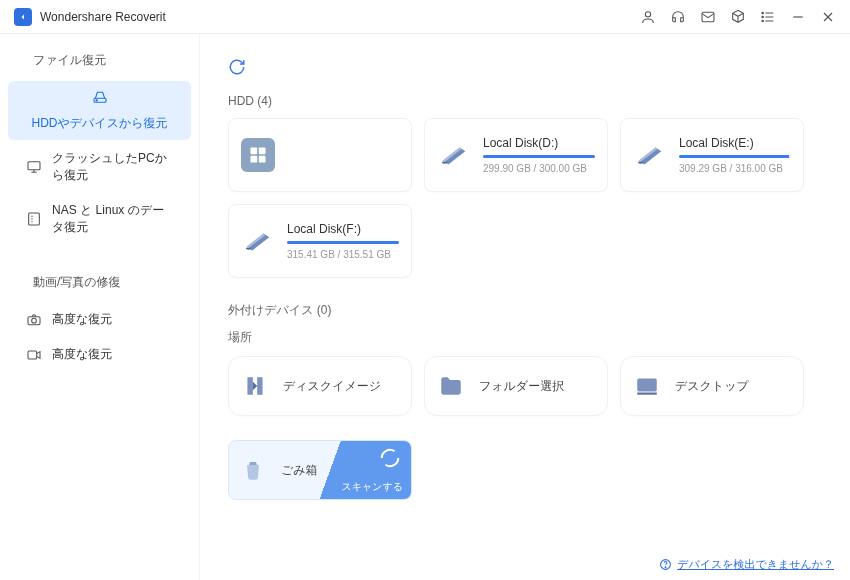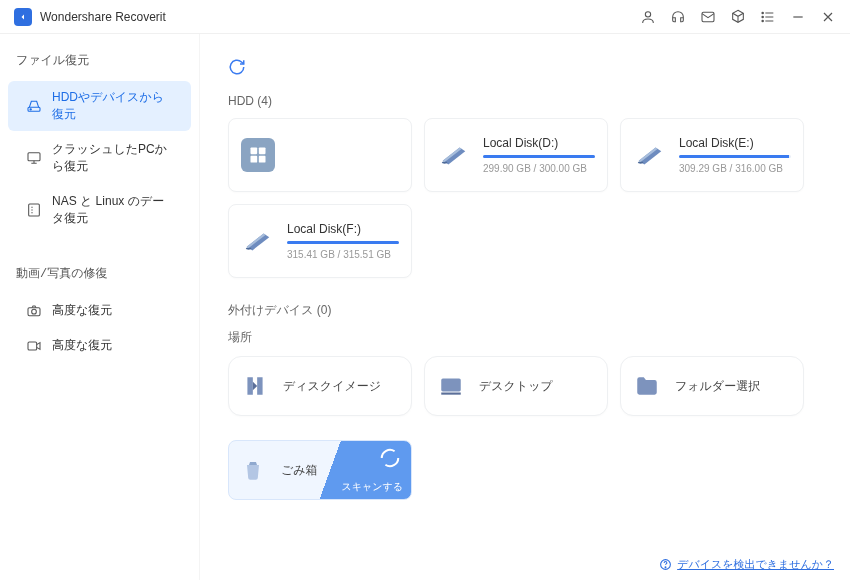--- a/index.html
+++ b/index.html
@@ -7,23 +7,23 @@
 
 .titlebar { height: 34px; display: flex; align-items: center; padding: 4px 14px; border-bottom: 1px solid #f0f0f0; }
 .logo { width: 18px; height: 18px; background: #2f6fe0; border-radius: 4px; display: flex; align-items: center; justify-content: center; margin-right: 8px; }
 .app-title { font-size: 12px; color: #333; font-weight: 500; }
 .titlebar-spacer { flex: 1; }
 .titlebar-icons { display: flex; gap: 14px; align-items: center; }
 .tb-icon { width: 16px; height: 16px; color: #555; cursor: pointer; display: flex; align-items: center; justify-content: center; }
 
 .layout { display: flex; height: calc(100% - 34px); }
 .sidebar { width: 200px; padding: 18px 0 0 0; border-right: 1px solid #f4f4f4; }
-.side-group-label { font-size: 12px; color: #555; padding: 0 16px 10px; font-family: Liberation Mono, monospace; }
+.side-group-label { font-size: 12px; color: #555; padding: 0 33px 10px; }
 .side-item { display: flex; align-items: center; gap: 10px; padding: 8px 18px; font-size: 12px; color: #333; cursor: pointer; border-radius: 6px; margin: 2px 8px; }
-.side-item.active { background: #e4f0ff; color: #1d6de6; }
+.side-item.active { background: #e4f0ff; color: #1d6de6; flex-direction: column; }
 .side-icon { width: 16px; height: 16px; flex-shrink: 0; display: flex; align-items: center; justify-content: center; }
 .side-space { height: 28px; }
 
 .main { flex: 1; padding: 24px 28px 0 28px; overflow: auto; position: relative; }
 .page-head { display: flex; align-items: center; gap: 10px; margin-bottom: 18px; }
 .page-title { font-size: 20px; font-weight: 600; color: #222; }
 .refresh-icon { width: 18px; height: 18px; color: #3a7bf0; cursor: pointer; }
 
 .section-label { font-size: 12px; color: #666; margin-bottom: 10px; }
 .card-grid { display: flex; flex-wrap: wrap; gap: 12px; margin-bottom: 24px; }
@@ -235,33 +235,33 @@
             <svg viewBox="0 0 24 24" width="26" height="26" fill="#7d93bd">
               <path d="M5 4h5v16H5zM14 4h5v16h-5z"></path>
               <path d="M10 8l4 4-4 4" fill="#5b6f99"></path>
             </svg>
           </div>
           <div class="loc-label">ディスクイメージ</div>
         </div>
         <div class="loc-card">
           <div class="loc-icon">
             <svg viewBox="0 0 24 24" width="26" height="26" fill="#7d93bd">
-              <rect x="3" y="5" width="18" height="12" rx="1.5"></rect>
-              <path d="M3 18h18v2H3z" fill="#5b6f99"></path>
-            </svg>
-          </div>
-          <div class="loc-label">デスクトップ</div>
+              <path d="M3 6a2 2 0 012-2h4l2 2.5h8a2 2 0 012 2V18a2 2 0 01-2 2H5a2 2 0 01-2-2V6z"></path>
+            </svg>
+          </div>
+          <div class="loc-label">フォルダー選択</div>
         </div>
         <div class="loc-card">
           <div class="loc-icon">
             <svg viewBox="0 0 24 24" width="26" height="26" fill="#7d93bd">
-              <path d="M3 6a2 2 0 012-2h4l2 2.5h8a2 2 0 012 2V18a2 2 0 01-2 2H5a2 2 0 01-2-2V6z"></path>
-            </svg>
-          </div>
-          <div class="loc-label">フォルダー選択</div>
+              <rect x="3" y="5" width="18" height="12" rx="1.5"></rect>
+              <path d="M3 18h18v2H3z" fill="#5b6f99"></path>
+            </svg>
+          </div>
+          <div class="loc-label">デスクトップ</div>
         </div>
       </div>
 
     <div class="card-grid">
       <div class="trash-card">
         <div class="loc-icon">
             <svg viewBox="0 0 24 24" width="24" height="24" fill="#b3c6e4">
               <path d="M6 7h12l-1.2 13a2 2 0 01-2 1.8H9.2a2 2 0 01-2-1.8L6 7z"></path>
               <path d="M9 4h6l1 3H8l1-3z" fill="#90a9cf"></path>
             </svg>

